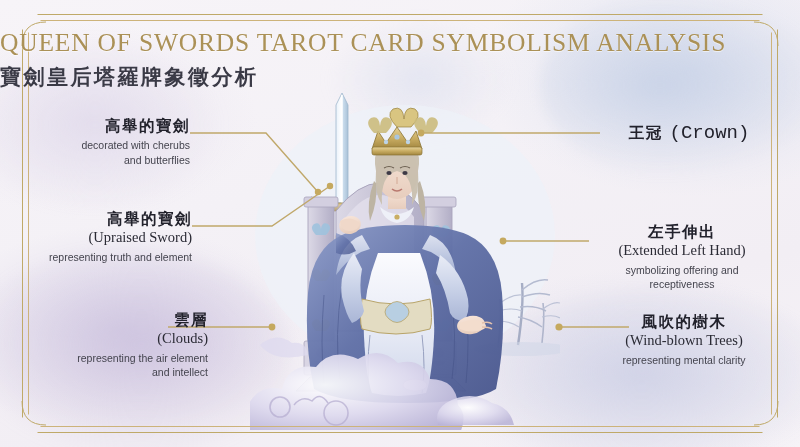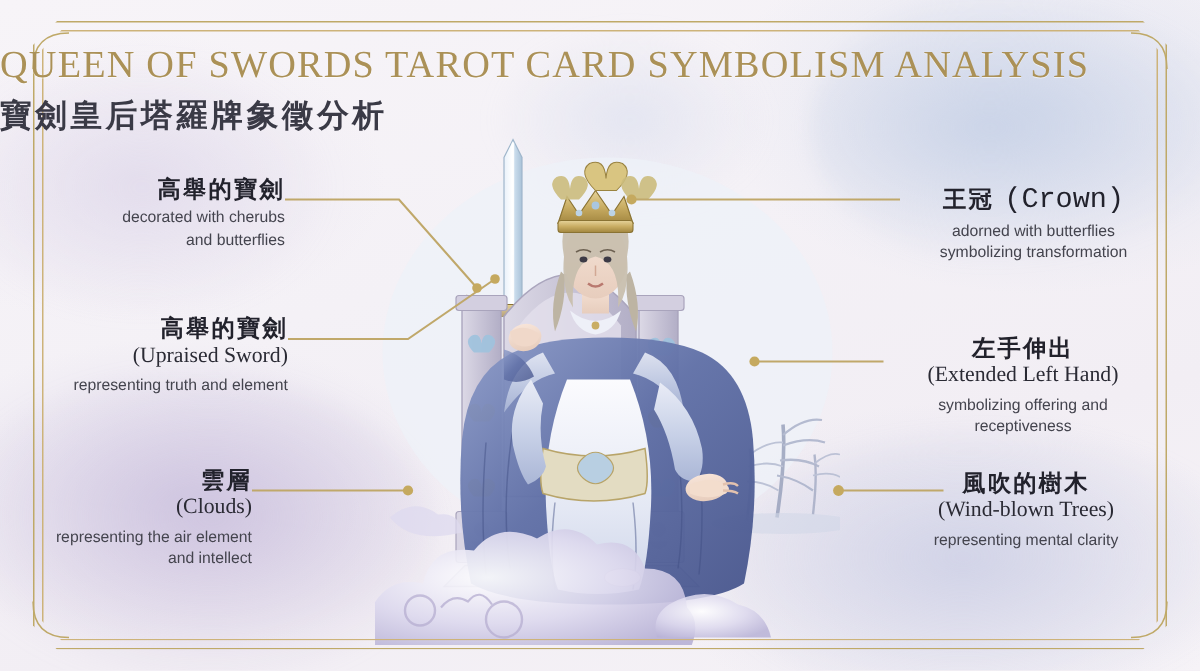--- a/index.html
+++ b/index.html
@@ -329,37 +329,33 @@
       <span>and butterflies</span>
     </div>
   </div>
 
   <div class="label left" style="left:30px;top:209px;width:162px;">
     <div class="lab-zh">高舉的寶劍</div>
     <div class="lab-en">(Upraised Sword)</div>
     <div class="lab-desc">representing truth and element</div>
   </div>
 
-  <div class="label left" style="left:22px;top:310px;width:146px;">
+  <div class="label left" style="left:22px;top:310px;width:146px;padding-left:40px;">
     <div class="lab-zh">雲層</div>
     <div class="lab-en">(Clouds)</div>
     <div class="lab-desc">
       <span>representing the air element</span><br>
       <span>and intellect</span>
     </div>
   </div>
 
   <div class="label right" style="left:604px;top:122px;width:170px;text-align:center;">
     <div class="lab-inline">
       <span>王冠</span>
       <span class="en">(Crown)</span>
-    </div>
-    <div class="lab-desc">
-      <span>adorned with butterflies</span><br>
-      <span>symbolizing transformation</span>
     </div>
   </div>
 
   <div class="label right" style="left:592px;top:222px;width:180px;text-align:center;">
     <div class="lab-zh">左手伸出</div>
     <div class="lab-en">(Extended Left Hand)</div>
     <div class="lab-desc">
       <span>symbolizing offering and</span><br>
       <span>receptiveness</span>
     </div>

